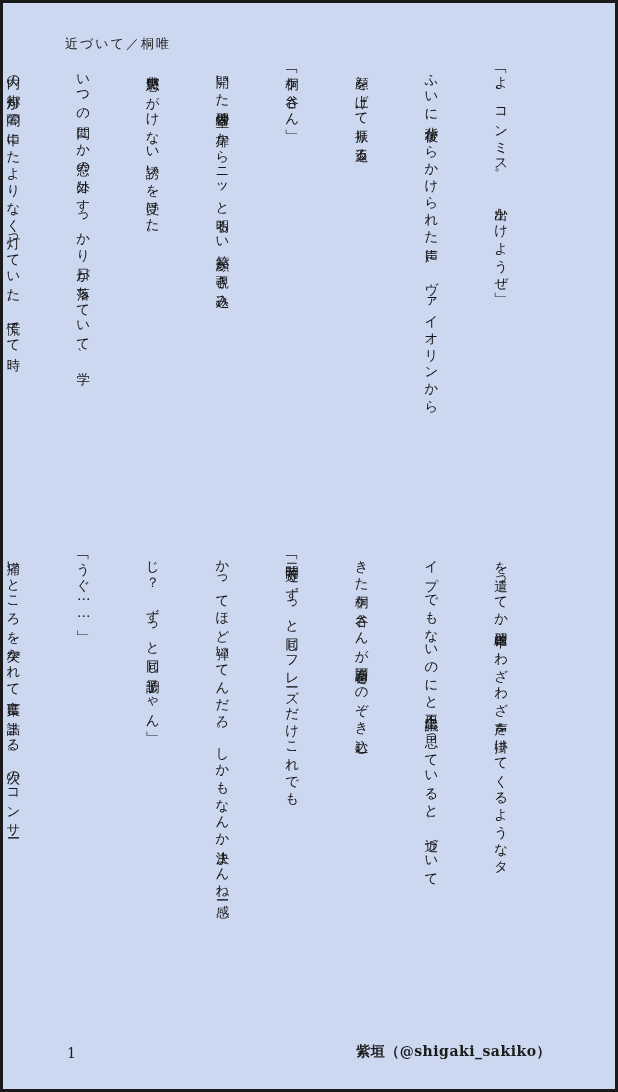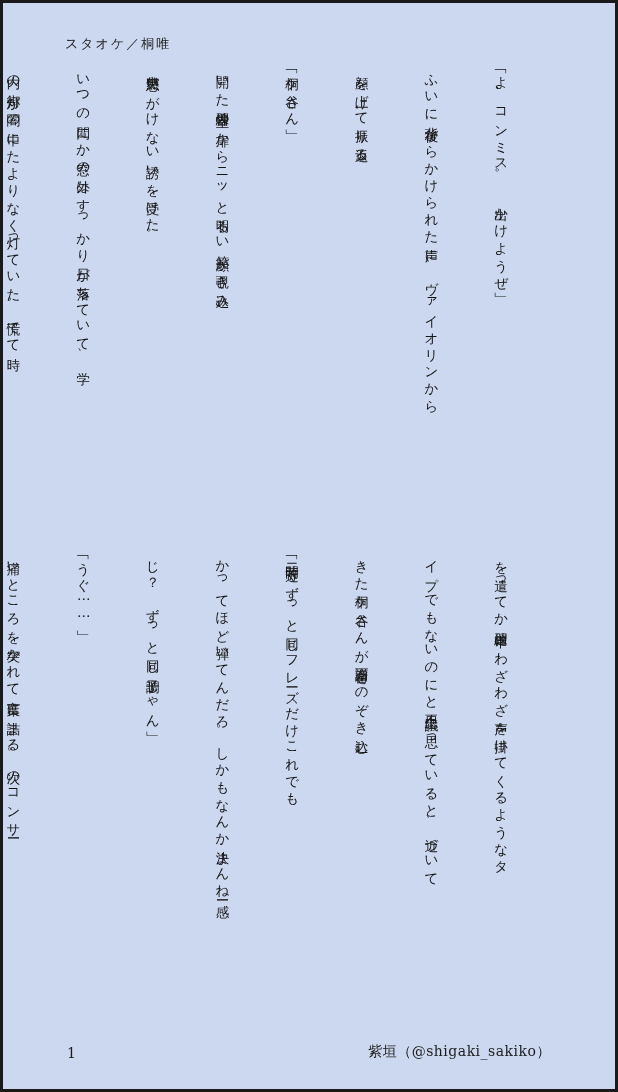--- a/index.html
+++ b/index.html
@@ -39,20 +39,21 @@
     font-family: "DejaVu Serif", serif;
   }
   .footer-author {
     position: absolute;
     right: 64px;
     bottom: 28px;
     font-size: 14px;
     color: #1c1c1c;
     font-family: "DejaVu Serif", serif;
     letter-spacing: 0.5px;
+    font-weight: bold;
   }
   
   .block {
     position: absolute;
     writing-mode: vertical-rl;
     text-orientation: upright;
     font-family: "DejaVu Serif", serif;
     font-size: 13.5px;
     line-height: 1.72;
     letter-spacing: 1.6px;
@@ -73,21 +74,21 @@
   }
   .col {
     display: block;
   }
 </style>
 </head>
 <body>
 
 <div class="page">
 
-  <div class="header">スタオケ／桐唯</div>
+  <div class="header">近づいて／桐唯</div>
 
   <div class="block block-top">
     <span class="col">「よ、コンミス。　出かけようぜ」</span>
     <span class="col">ふいに背後からかけられた声に、ヴァイオリンから</span>
     <span class="col">顔を上げて振り返る。</span>
     <span class="col">「桐ケ谷さん」</span>
     <span class="col">開いた練習室の扉からニッと明るい笑顔が覗き込み、</span>
     <span class="col">突然思いがけない誘いを受けた。</span>
     <span class="col">いつの間にか窓の外はすっかり日が落ちていて、学</span>
     <span class="col">内の街灯が闇の中にたよりなく灯っていた。慌てて時</span>

